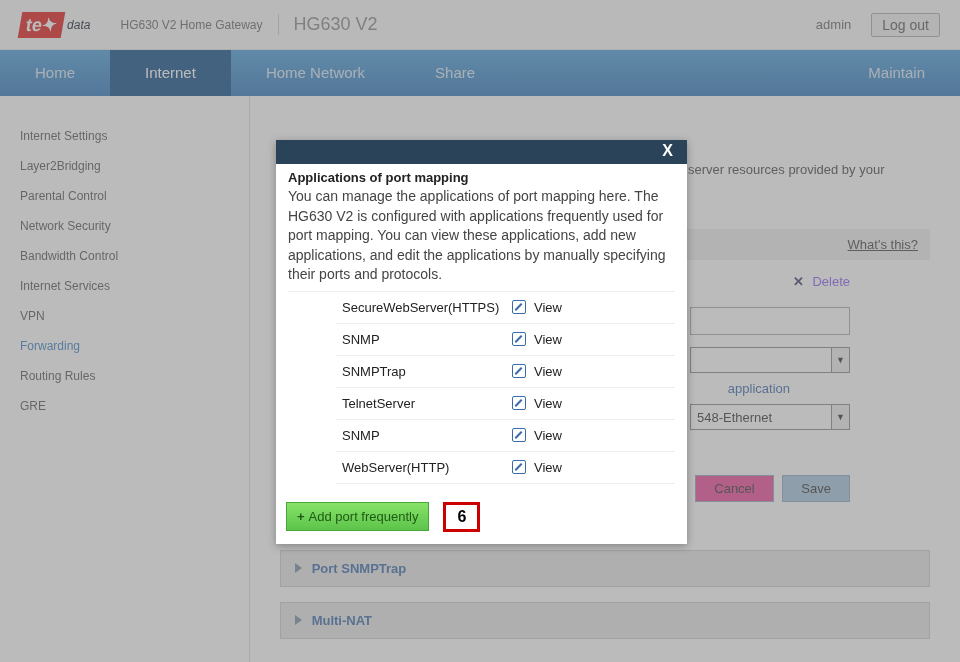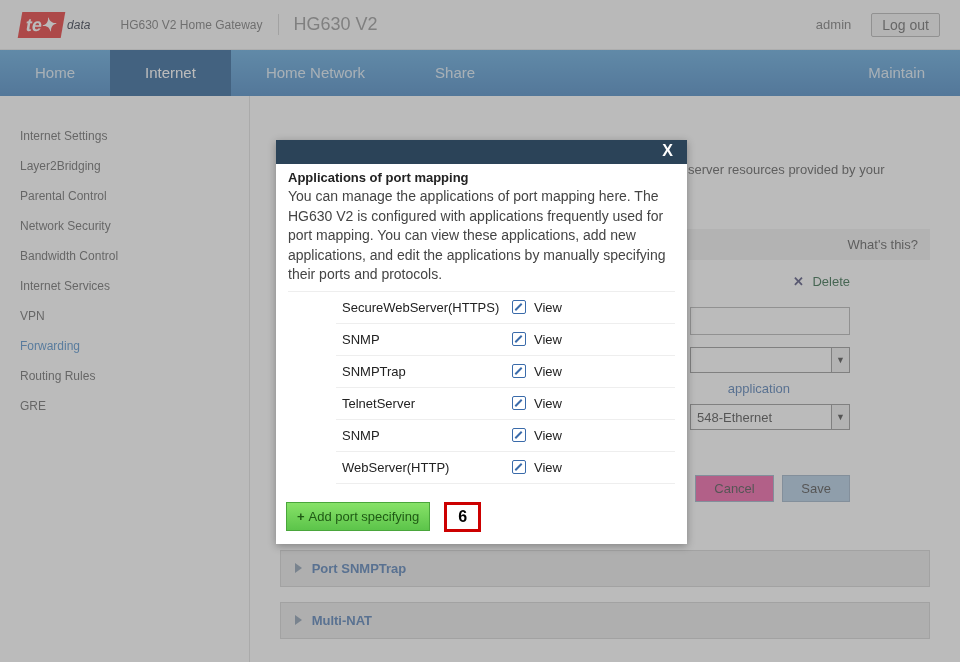--- a/index.html
+++ b/index.html
@@ -20,21 +20,21 @@
 .nav-right { margin-left: auto; color: #d9e9f5; padding: 0 35px; line-height: 46px; font-size: 15px; cursor: pointer; text-align: center; }
 
 .page { display: flex; min-height: 560px; }
 .sidebar { width: 250px; border-right: 1px solid #ddd; padding: 25px 20px; }
 .sidebar-item { padding: 8px 0; color: #555; cursor: pointer; font-size: 12px; }
 .sidebar-item.active { color: #3a7fc3; }
 
 .content { flex: 1; padding: 25px 30px; }
 .desc-text { color: #444; line-height: 1.6; }
 .whats-this { text-align: right; }
-.whats-this a { color: #444; cursor: pointer; }
+.whats-this a { color: #444; text-decoration: underline; cursor: pointer; }
 .delete-row { text-align: right; padding: 8px 0; }
 .x-mark { color: #3a3a6a; font-weight: bold; margin-right: 5px; }
 .form-text-link { color: #3a6baa; cursor: pointer; }
 .input-box { border: 1px solid #aaa; height: 28px; width: 160px; background: #fff; }
 .select-box { border: 1px solid #888; height: 26px; width: 160px; background: #fff; display: flex; align-items: center; justify-content: space-between; padding: 0 0 0 6px; }
 .select-arrow { width: 18px; height: 24px; border-left: 1px solid #888; display: flex; align-items: center; justify-content: center; font-size: 9px; color: #333; background: #eee; }
 .buttons-row { text-align: right; padding-top: 15px; }
 .btn { border: 1px solid #8fa7bf; background: #ec4899; padding: 5px 18px; font-size: 13px; color: #333; cursor: pointer; margin-left: 5px; }
 .btn.save { background: #a7c4de; }
 
@@ -109,21 +109,21 @@
       <span style="margin-left:400px;">server resources provided by your computer</span>
     </div>
     <div style="height:28px;"></div>
 
     <div class="bg-block">
       <div class="whats-this"><a>What's this?</a></div>
     </div>
 
     <div class="delete-row" style="padding-right:80px;">
       <span class="x-mark">✕</span>
-      <span style="color:#14532d;">Delete</span>
+      <span style="color:#8b5cf6;">Delete</span>
     </div>
 
     <div style="display:flex;justify-content:flex-end;padding-right:80px;margin-top:10px;">
       <div class="input-box"></div>
     </div>
     <div style="display:flex;justify-content:flex-end;padding-right:80px;margin-top:12px;">
       <div class="select-box">
         <span></span>
           <span class="select-arrow">▼</span>
       </div>
@@ -196,17 +196,17 @@
       <div class="app-row">
         <span class="app-name">WebServer(HTTP)</span>
         <span class="edit-ico"></span>
         <span class="view-link">View</span>
       </div>
     </div>
   </div>
   <div class="modal-footer">
     <button class="add-btn">
       <span style="font-weight:bold;">+</span>
-      <span>Add port specifying</span>
+      <span>Add port frequently</span>
     </button>
     <span class="callout">6</span>
   </div>
 </div>
 
 </body></html>

